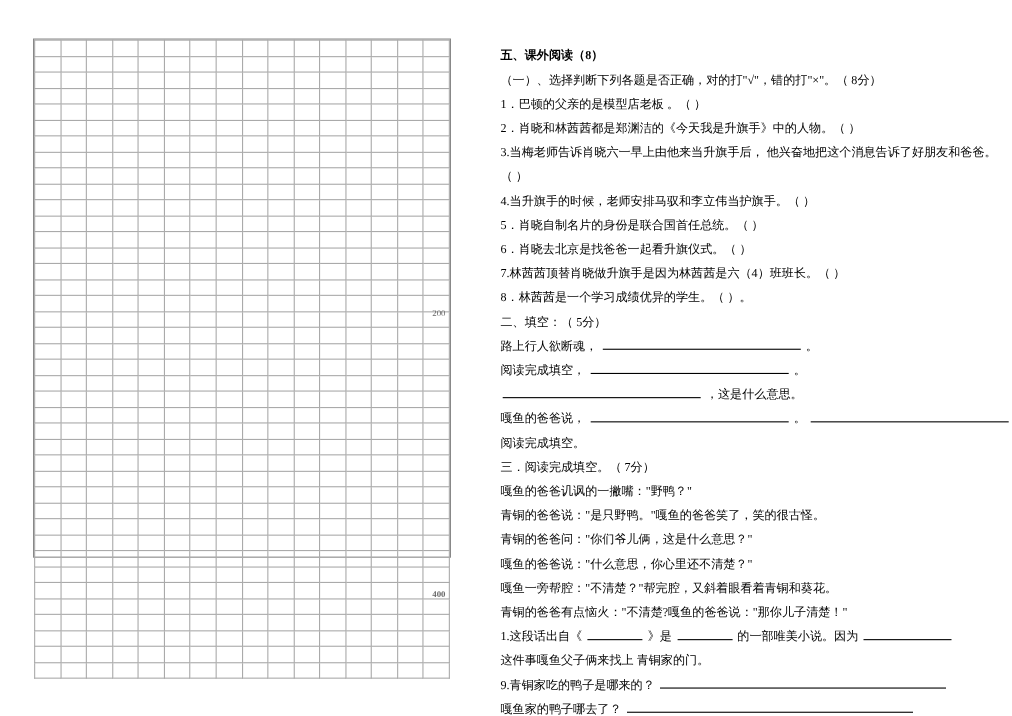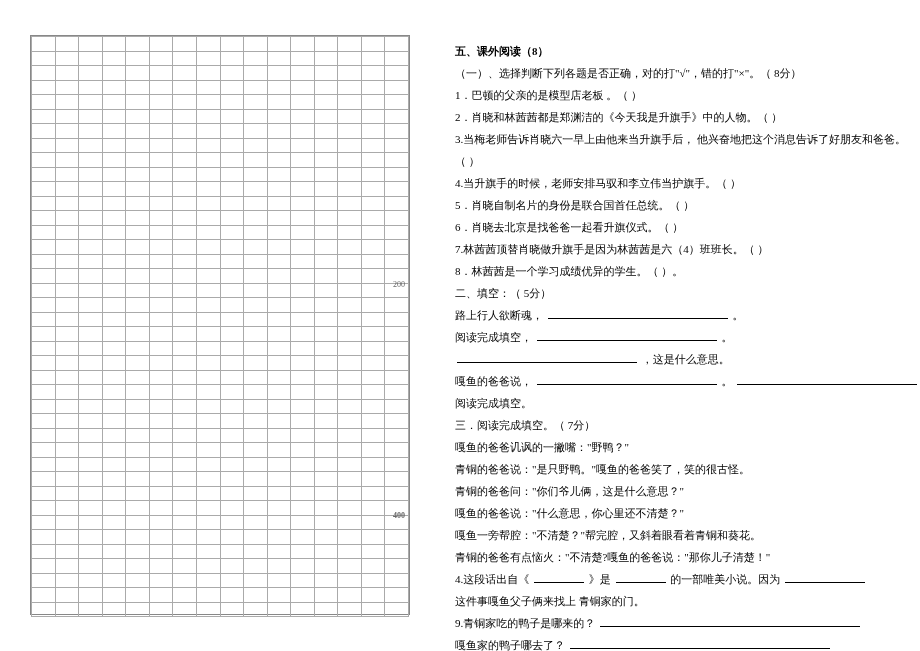--- a/index.html
+++ b/index.html
@@ -21,21 +21,21 @@
       height: 100%;
       padding: 35px 30px 20px 30px;
       gap: 45px;
     }
     .left-panel {
       flex: 0 0 380px;
       position: relative;
     }
     .grid-box {
       border: 1px solid #888;
-      height: 580px;
+      height: 472px;
       position: relative;
       background: #fff;
     }
     .grid-table {
       width: 100%;
       height: 100%;
       border-collapse: collapse;
     }
     .grid-table td {
       border: 1px solid #aaa;
@@ -801,21 +801,21 @@
               <td></td>
               <td></td>
               <td></td>
               <td></td>
               <td></td>
               <td></td>
             </tr>
           </tbody>
       </table>
       <div class="grid-marker" style="top: 244px;">200</div>
-      <div class="grid-marker" style="top: 475px; font-weight: bold;">400</div>
+      <div class="grid-marker" style="top: 500px; font-weight: bold;">400</div>
     </div>
   </div>
 
   <div class="right-panel">
     <div class="line section-title">五、课外阅读（8）</div>
     <div class="line">（一）、选择判断下列各题是否正确，对的打"√"，错的打"×"。（ 8分）</div>
     <div class="line">1．巴顿的父亲的是模型店老板  。（            ）</div>
     <div class="line">2．肖晓和林茜茜都是郑渊洁的《今天我是升旗手》中的人物。（            ）</div>
     <div class="line">3.当梅老师告诉肖晓六一早上由他来当升旗手后， 他兴奋地把这个消息告诉了好朋友和爸爸。</div>
     <div class="line">（         ）</div>
@@ -856,21 +856,21 @@
 
     <div class="line">三．阅读完成填空。（ 7分）</div>
     <div class="line">嘎鱼的爸爸讥讽的一撇嘴："野鸭？"</div>
     <div class="line">青铜的爸爸说："是只野鸭。"嘎鱼的爸爸笑了，笑的很古怪。</div>
     <div class="line">青铜的爸爸问："你们爷儿俩，这是什么意思？"</div>
     <div class="line">嘎鱼的爸爸说："什么意思，你心里还不清楚？"</div>
     <div class="line">嘎鱼一旁帮腔："不清楚？"帮完腔，又斜着眼看着青铜和葵花。</div>
     <div class="line">青铜的爸爸有点恼火："不清楚?嘎鱼的爸爸说："那你儿子清楚！"</div>
 
     <div class="line">
-      <span>4.这段话出自《</span>
+      <span>1.这段话出自《</span>
       <span class="blank blank-short"></span>
       <span>》是</span>
       <span class="blank blank-short"></span>
       <span>的一部唯美小说。因为</span>
       <span class="blank"></span>
     </div>
 
     <div class="line">这件事嘎鱼父子俩来找上  青铜家的门。</div>
 
     <div class="line">

